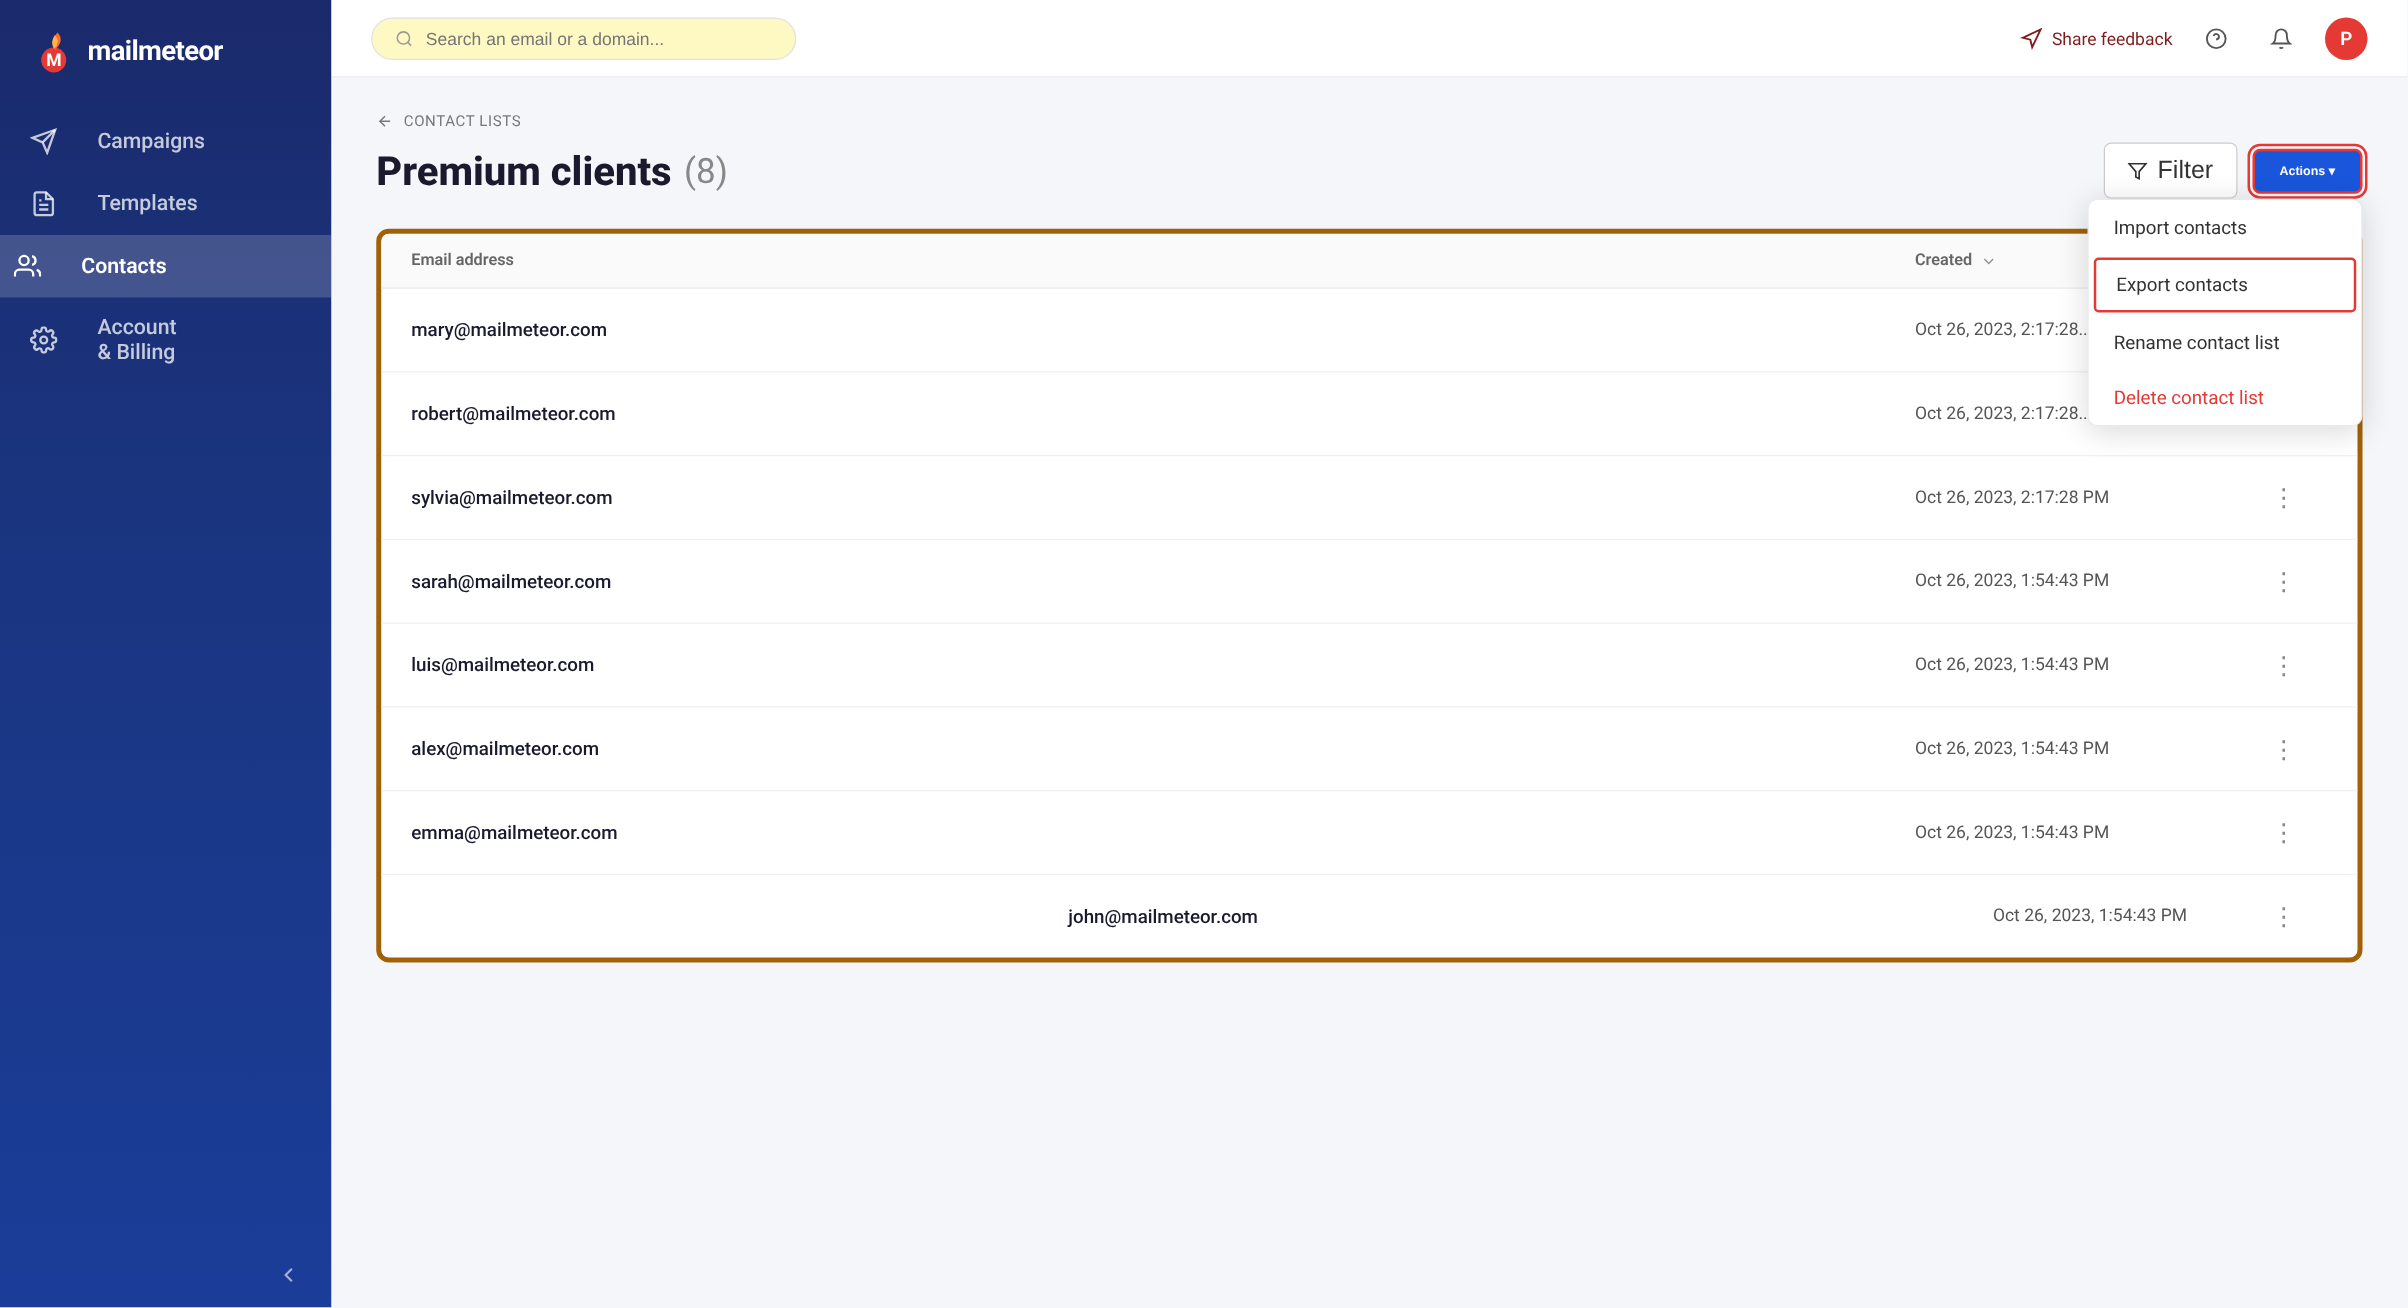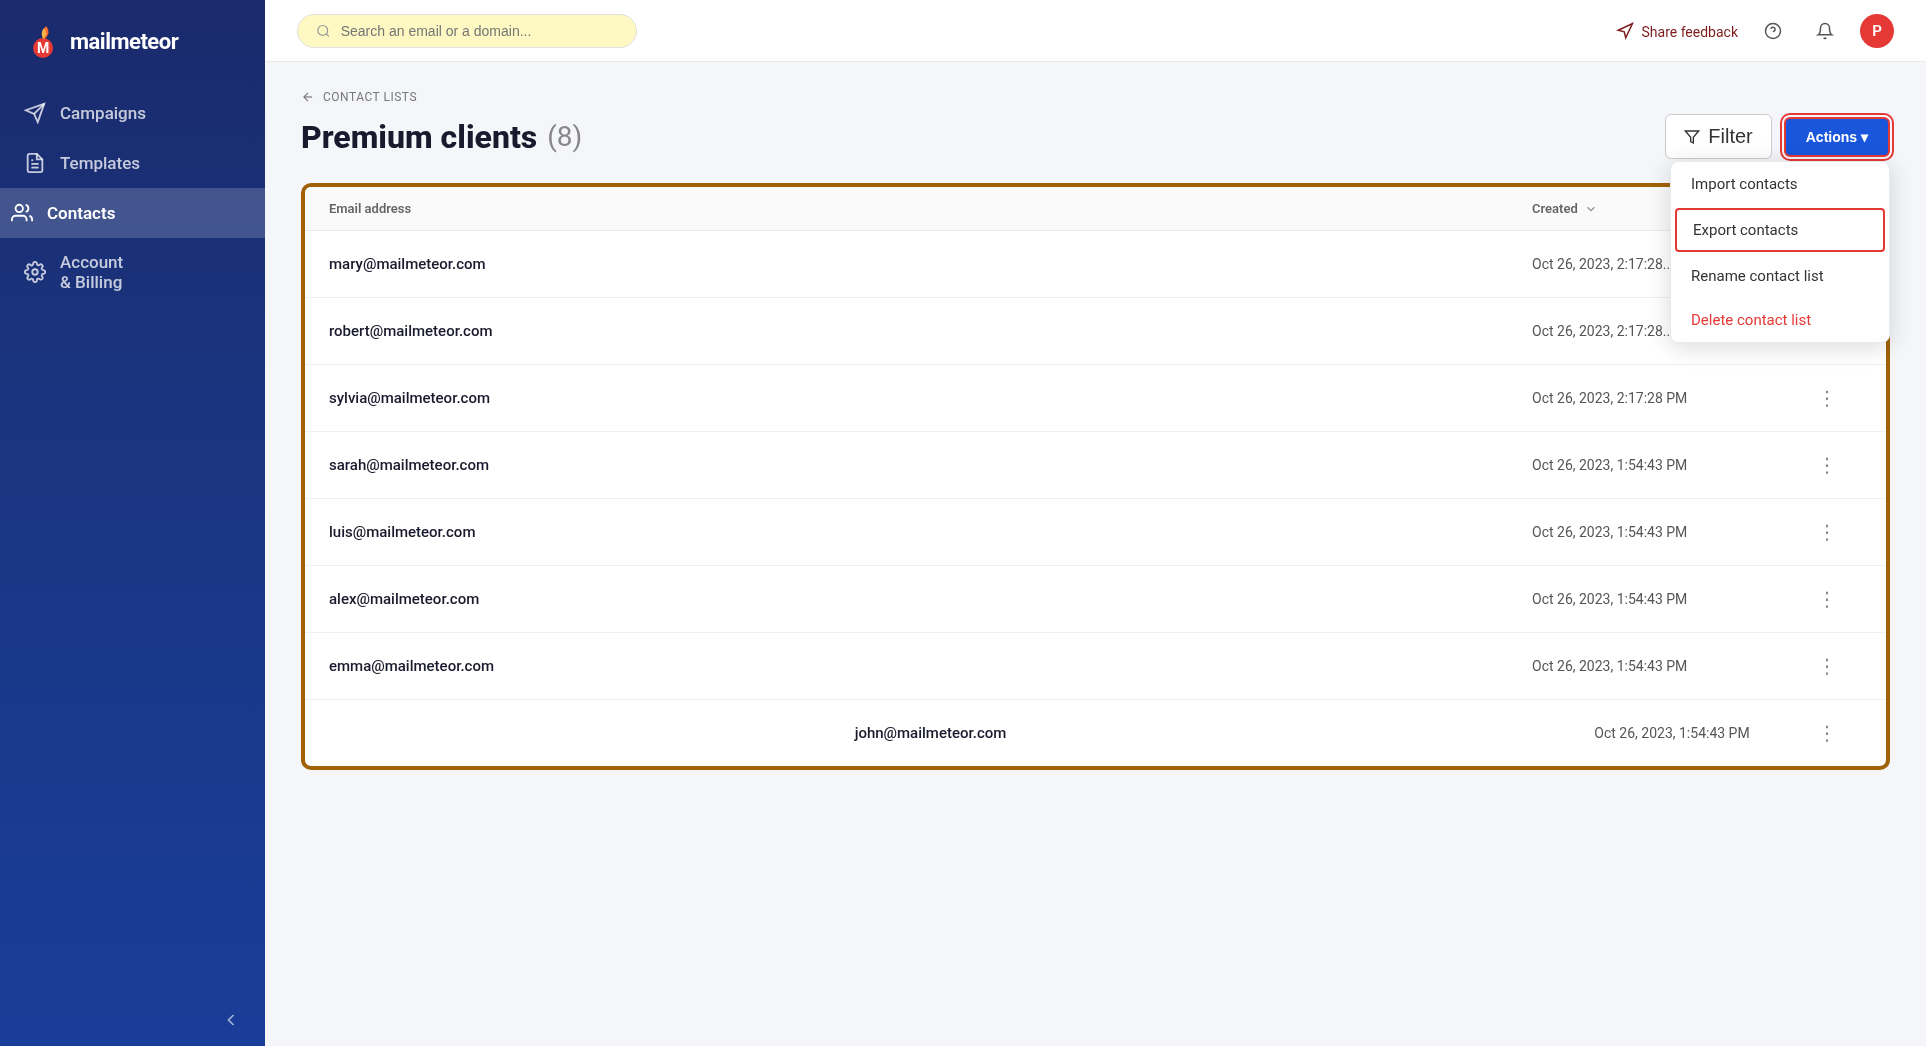--- a/index.html
+++ b/index.html
@@ -30,21 +30,21 @@
     }
     .logo-icon {
       width: 38px;
       height: 38px;
       position: relative;
     }
     .sidebar-nav { flex: 1; }
     .sidebar-item {
       display: flex;
       align-items: center;
-      gap: 14px;
+      gap: 32px;
       padding: 14px 24px;
       cursor: pointer;
       color: rgba(255,255,255,0.75);
       font-size: 17px;
       font-weight: 500;
       border-radius: 0;
       transition: background 0.15s;
     }
     .sidebar-item.active {
       background: rgba(255,255,255,0.18);
@@ -192,21 +192,21 @@
     .actions-btn {
       display: flex;
       align-items: center;
       gap: 6px;
       padding: 10px 20px;
       background: #1a56db;
       color: white;
       border: 2px solid #e53935;
       border-radius: 6px;
       cursor: pointer;
-      font-size: 14px;
+      font-size: 10px;
       font-weight: 600;
       outline: 2px solid #e53935;
       outline-offset: 2px;
     }
 
     
     .dropdown-wrapper {
       position: relative;
     }
     .dropdown-menu {

